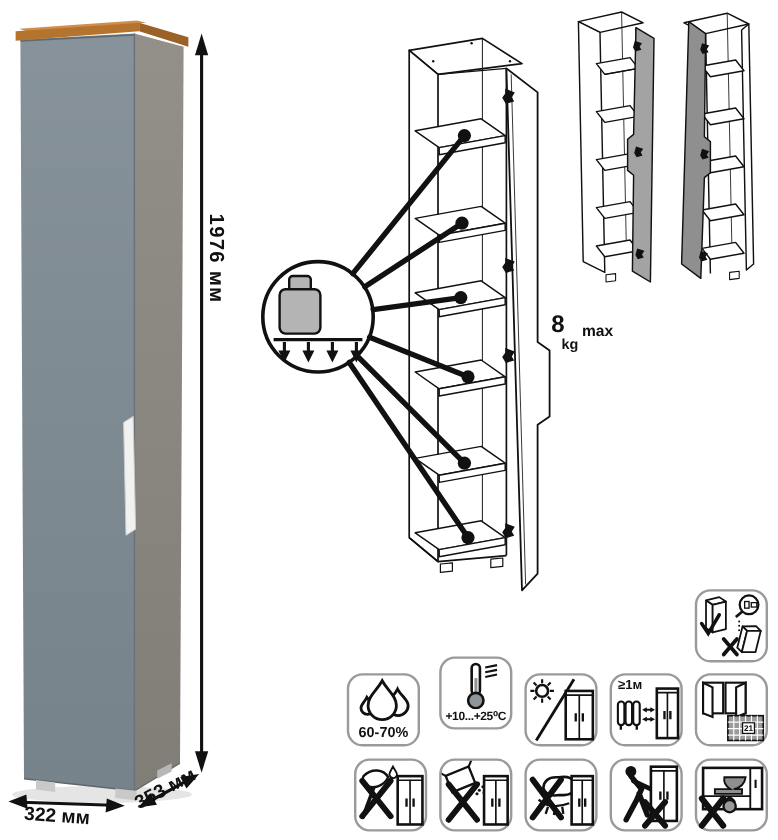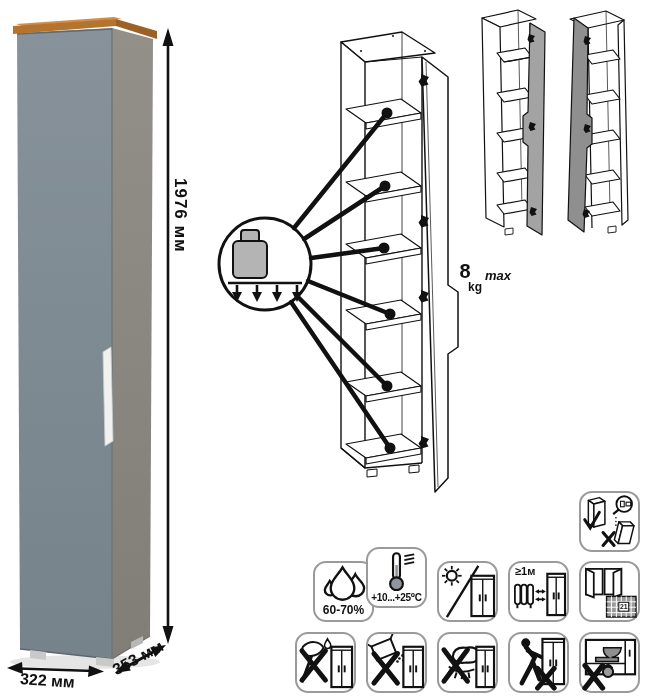--- a/index.html
+++ b/index.html
@@ -5,21 +5,21 @@
   html,body{margin:0;padding:0;background:#ffffff;}
   .canvas{position:relative;width:648px;height:700px;background:#ffffff;overflow:hidden;
           font-family:"Liberation Sans","DejaVu Sans",sans-serif;color:#111;}
   .abs{position:absolute;}
   .lbl{position:absolute;font-weight:700;color:#111;white-space:nowrap;}
   .dim-height{left:170px;top:178px;font-size:17px;writing-mode:vertical-rl;letter-spacing:1px;}
   .dim-width{left:20px;top:672px;font-size:16px;transform:rotate(4deg);}
   .dim-depth{left:114px;top:662px;font-size:16px;transform:rotate(-28deg);transform-origin:left center;}
   .load-value{left:233px;top:241px;width:34px;text-align:center;font-size:20px;line-height:20px;}
   .load-unit{left:233px;top:261px;width:34px;text-align:right;font-size:12px;line-height:12px;}
-  .load-max{left:270px;top:248px;font-size:13px;font-style:italic;}
+  .load-max{left:270px;top:248px;font-size:13px;}
   .icon-card{position:absolute;width:61px;height:61px;border:2px solid #9a9a9a;border-radius:13px;
              background:#fff;box-sizing:border-box;}
   .cell-label{position:absolute;left:0;right:0;bottom:3px;text-align:center;font-weight:700;
               font-size:12px;color:#111;}
   .cell-label.temp{font-size:10px;letter-spacing:-0.3px;}
   .cell-label.top-left{top:2px;left:5px;right:auto;bottom:auto;font-size:11px;text-align:left;}
   svg{display:block;}
 </style>
 </head>
 <body>
@@ -263,21 +263,21 @@
       <g stroke="#111" stroke-width="1.6" fill="#fff" stroke-linejoin="round" transform="rotate(14 46 44)">
         <polygon points="38,32 50,29 55,32 43,35"></polygon>
         <polygon points="38,32 38,52 43,55 43,35"></polygon>
         <polygon points="43,35 55,32 55,52 43,55"></polygon>
       </g>
       <path d="M4,28 L10,37 L20,20" stroke="#111" stroke-width="3.2" fill="none" stroke-linecap="round"></path>
       <path d="M24,42 L36,56 M36,42 L24,56" stroke="#111" stroke-width="3.4" stroke-linecap="round"></path>
     </svg>
   </div>
 
-  <div class="icon-card" style="left:313px;top:561px;">
+  <div class="icon-card" style="left:289px;top:561px;">
     <svg width="57" height="44" viewBox="0 0 58 44">
       <g stroke="#111" stroke-width="2.4" fill="#fff">
         <path d="M41,11 C38,17 33,20 33,25 A8.5,8.5 0 0 0 50,25 C50,20 44,17 41,11 Z"></path>
         <path d="M15,18 C13,22 10,24 10,27 A5.5,5.5 0 0 0 21,27 C21,24 18,22 15,18 Z"></path>
         <path d="M28,4 C23,13 16,17 16,25 A12,12 0 0 0 40,25 C40,17 33,13 28,4 Z"></path>
       </g>
     </svg>
     <span class="cell-label">60-70%</span>
   </div>
 

